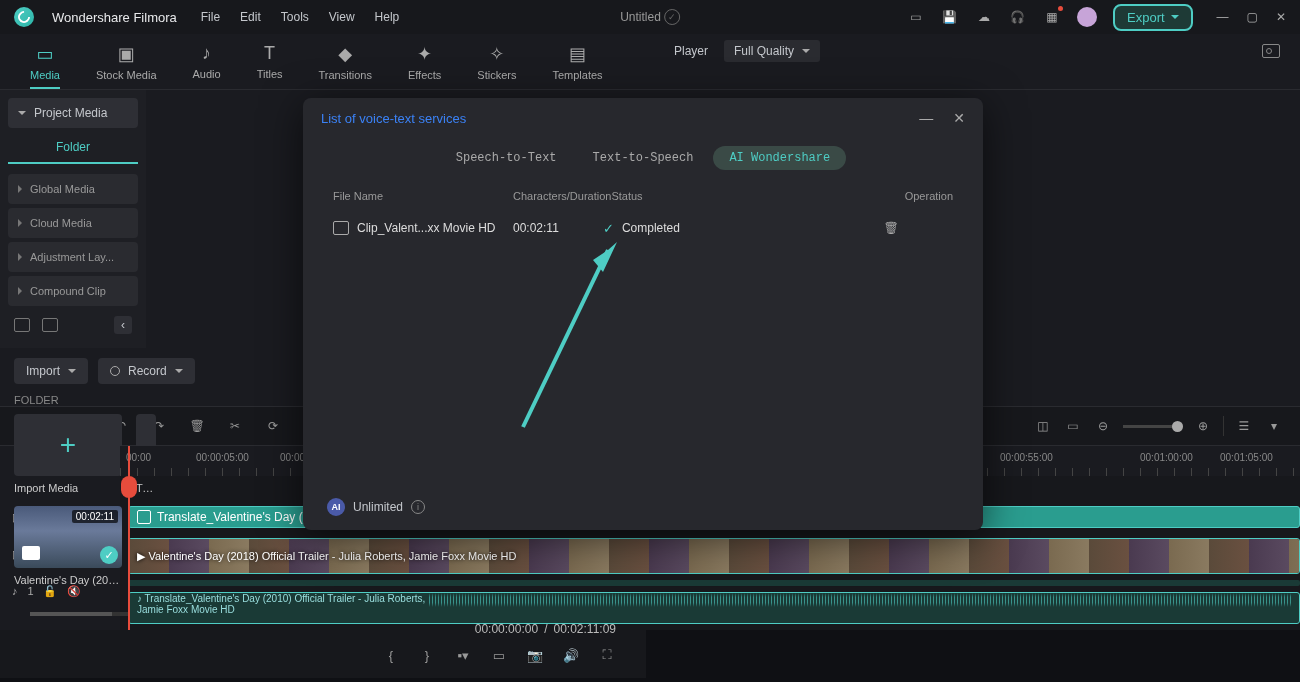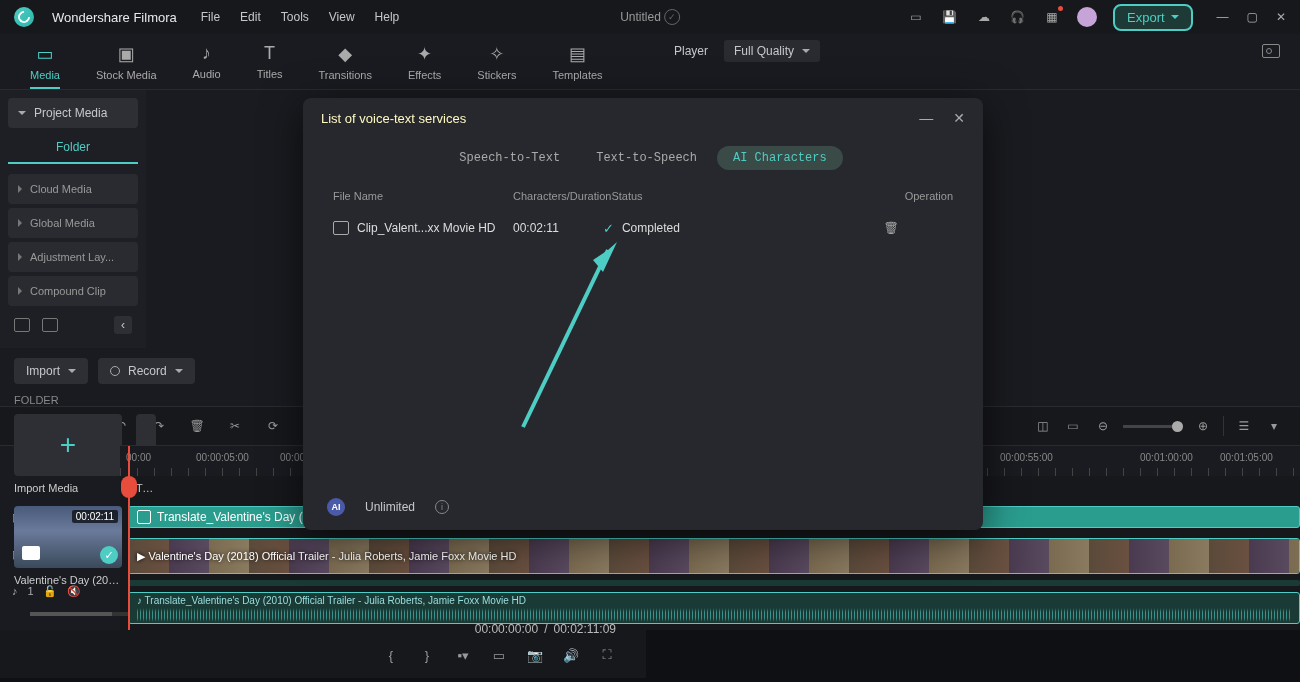--- a/index.html
+++ b/index.html
@@ -83,42 +83,42 @@
 .playhead{position:absolute;left:8px;top:0;bottom:0;width:2px;background:#e74c3c;z-index:5;}
 .playhead:before{content:"";position:absolute;top:30px;left:-7px;width:16px;height:22px;background:#e74c3c;border-radius:8px;}
 .track{height:30px;position:relative;margin-bottom:2px;}
 .track.tall{height:44px;}
 .clip{position:absolute;left:8px;right:0;top:4px;bottom:4px;border-radius:3px;display:flex;align-items:center;padding:0 8px;gap:6px;overflow:hidden;}
 .clip-teal{background:#2a9d8f;border:1.5px solid #4ecdc4;color:#fff;}
 .clip-teal .clip-icn{width:14px;height:14px;border:1.5px solid #fff;border-radius:2px;flex-shrink:0;}
 .clip-video{background:#2a2b30;border:1.5px solid #4ecdc4;}
 .clip-video-strip{position:absolute;inset:0;background:repeating-linear-gradient(90deg,#5a4a3a 0,#6a5040 40px,#4a3a50 40px,#5a4a60 80px,#7a6a50 80px,#8a7a60 120px);}
 .clip-video-lbl{position:relative;color:#fff;font-size:11px;z-index:1;text-shadow:0 0 4px #000;}
-.clip-audio{background:#1a3a36;border:1.5px solid #4ecdc4;flex-direction:column;align-items:flex-start;justify-content:center;gap:2px;}
+.clip-audio{background:#1a3a36;border:1.5px solid #4ecdc4;flex-direction:row;align-items:flex-start;justify-content:center;gap:2px;}
 .clip-audio-lbl{color:#9dd;font-size:10px;}
 .waveform{width:100%;height:14px;background:repeating-linear-gradient(90deg,#4ecdc4 0,#4ecdc4 1px,transparent 1px,transparent 3px);opacity:0.6;mask:linear-gradient(180deg,transparent 0,#000 30%,#000 70%,transparent 100%);}
 .thin-band{height:6px;margin-bottom:2px;}
 .thin-band .wb{position:absolute;left:8px;right:0;height:6px;background:#1a3a36;border-radius:2px;}
 
 .modal { position:absolute; left:303px; top:98px; width:680px; height:432px; background:#27282d; border-radius:8px; box-shadow:0 8px 40px rgba(0,0,0,0.6); z-index:100; display:flex; flex-direction:column; }
 .modal-hdr { display:flex; align-items:center; padding:12px 18px; }
-.modal-title { font-size:13px; color:#fef9c3; }
+.modal-title { font-size:13px; color:#3b82f6; }
 .modal-ctrls { margin-left:auto; display:flex; gap:20px; }
 .modal-ctrls span { cursor:pointer; color:#aaa; font-size:14px; }
 .modal-tabs { display:flex; justify-content:center; gap:4px; padding:8px 0 14px; }
 .mtab { padding:5px 16px; border-radius:12px; cursor:pointer; color:#aaa; font-size:12px;font-family:Liberation Mono, monospace; }
 .mtab.active { background:#3a4a46; color:#4ecdc4; }
 .modal-table-hdr { display:flex; padding:6px 30px; color:#999; font-size:11px; }
 .col-fn{flex:0 0 180px;} .col-cd{flex:0 0 90px;} .col-st{flex:1;} .col-op{flex:0 0 70px;text-align:right;}
 .modal-row { display:flex; align-items:center; padding:12px 30px; color:#ddd; font-size:12px; }
 .file-icn{width:16px;height:14px;border:1.5px solid #aaa;border-radius:2px;margin-right:8px;flex-shrink:0;}
 .status-cell{display:flex;align-items:center;gap:8px;}
 .check-ok{color:#4ecdc4;font-size:13px;}
 .trash{width:16px;height:16px;display:flex;align-items:center;justify-content:center;cursor:pointer;color:#aaa;}
-.modal-footer { margin-top:auto; padding:14px 24px; display:flex; align-items:center; gap:20px; }
+.modal-footer { margin-top:auto; padding:14px 24px; display:flex; align-items:center; gap:8px; }
 .ai-badge{width:18px;height:18px;background:#4a5aa8;border-radius:50%;display:flex;align-items:center;justify-content:center;color:#fff;font-size:9px;font-weight:bold;}
 .info-i{width:14px;height:14px;border:1px solid #888;border-radius:50%;display:flex;align-items:center;justify-content:center;font-size:9px;color:#888;cursor:pointer;}
 
 .arrow { position:absolute; left:513px; top:232px; width:110px; height:200px; z-index:101; pointer-events:none; }
 </style>
 </head>
 <body>
 
 <div class="titlebar">
   <div class="logo"></div>
@@ -199,25 +199,25 @@
 
 <div class="main">
   <div class="side-left">
     <div class="proj-media">
       <span class="caret"></span>
       <span>Project Media</span>
     </div>
     <div class="folder-tab">Folder</div>
     <div class="side-item">
         <span class="caret-r"></span>
-        <span>Cloud Media</span>
+        <span>Global Media</span>
       </div>
     <div class="side-item">
         <span class="caret-r"></span>
-        <span>Global Media</span>
+        <span>Cloud Media</span>
       </div>
     <div class="side-item">
         <span class="caret-r"></span>
         <span>Adjustment Lay...</span>
       </div>
     <div class="side-item">
         <span class="caret-r"></span>
         <span>Compound Clip</span>
       </div>
     <div class="side-bottom">
@@ -375,21 +375,21 @@
   <div class="modal-hdr">
     <span class="modal-title">List of voice-text services</span>
     <div class="modal-ctrls">
       <span>—</span>
       <span>✕</span>
     </div>
   </div>
   <div class="modal-tabs">
     <div class="mtab">Speech-to-Text</div>
     <div class="mtab">Text-to-Speech</div>
-    <div class="mtab active">AI Characters</div>
+    <div class="mtab active">AI Wondershare</div>
   </div>
   <div class="modal-table-hdr">
     <span class="col-fn">File Name</span>
     <span class="col-cd">Characters/Duration</span>
     <span class="col-st">Status</span>
     <span class="col-op">Operation</span>
   </div>
   <div class="modal-row">
     <div class="col-fn" style="display:flex;align-items:center">
       <span class="file-icn"></span>

